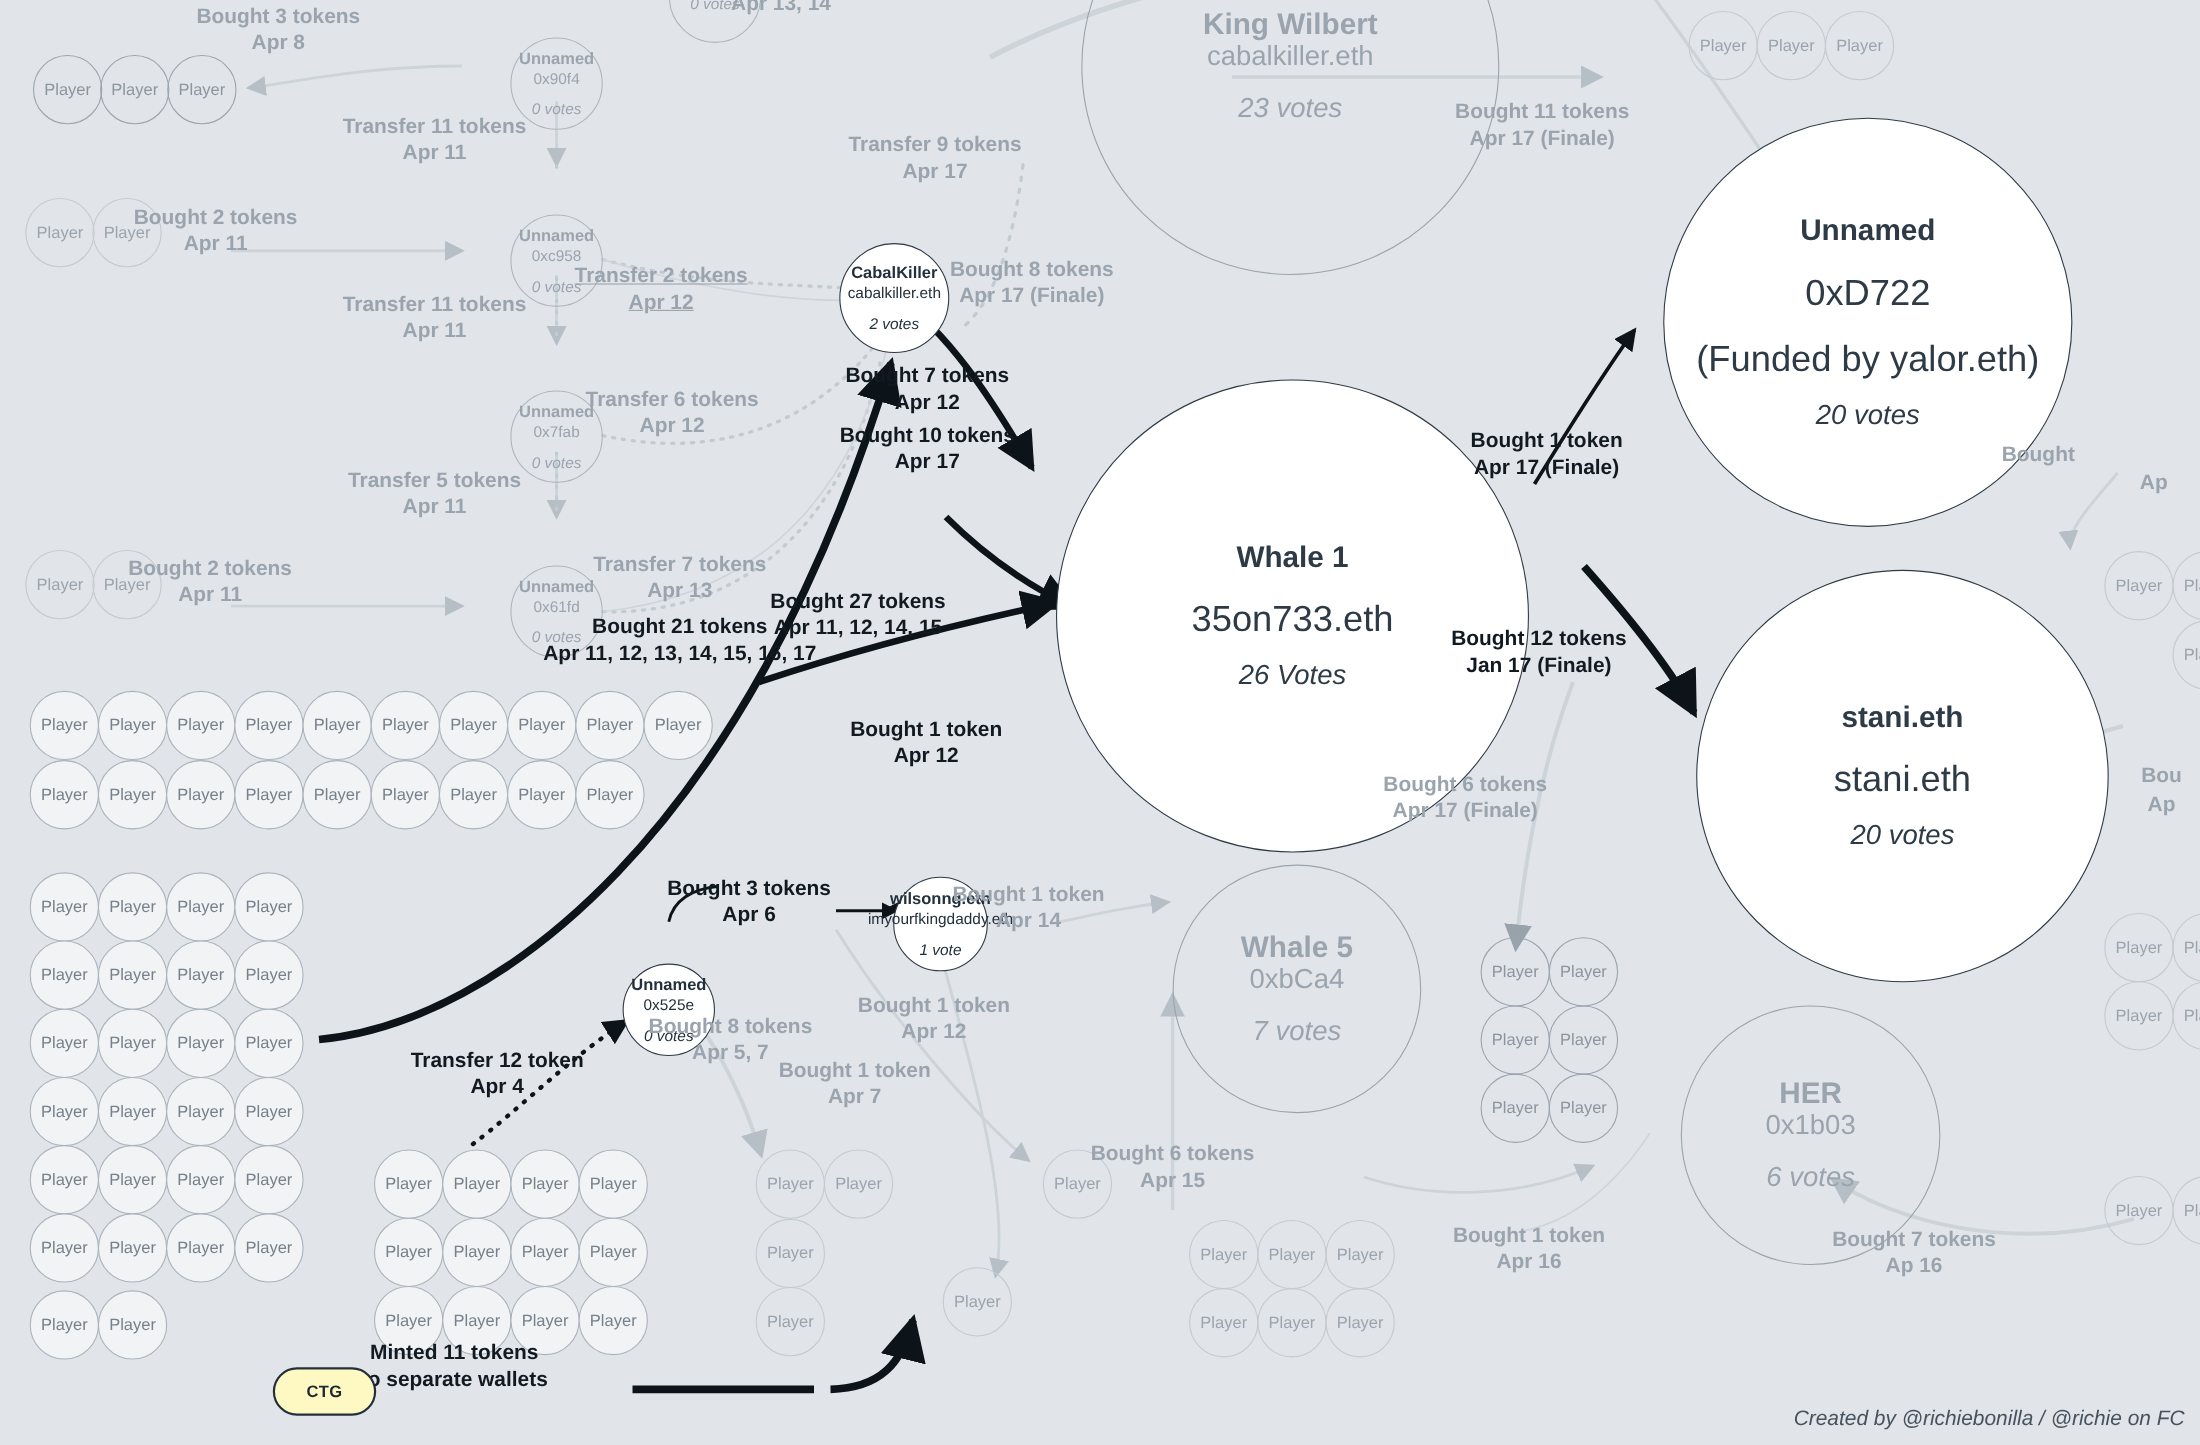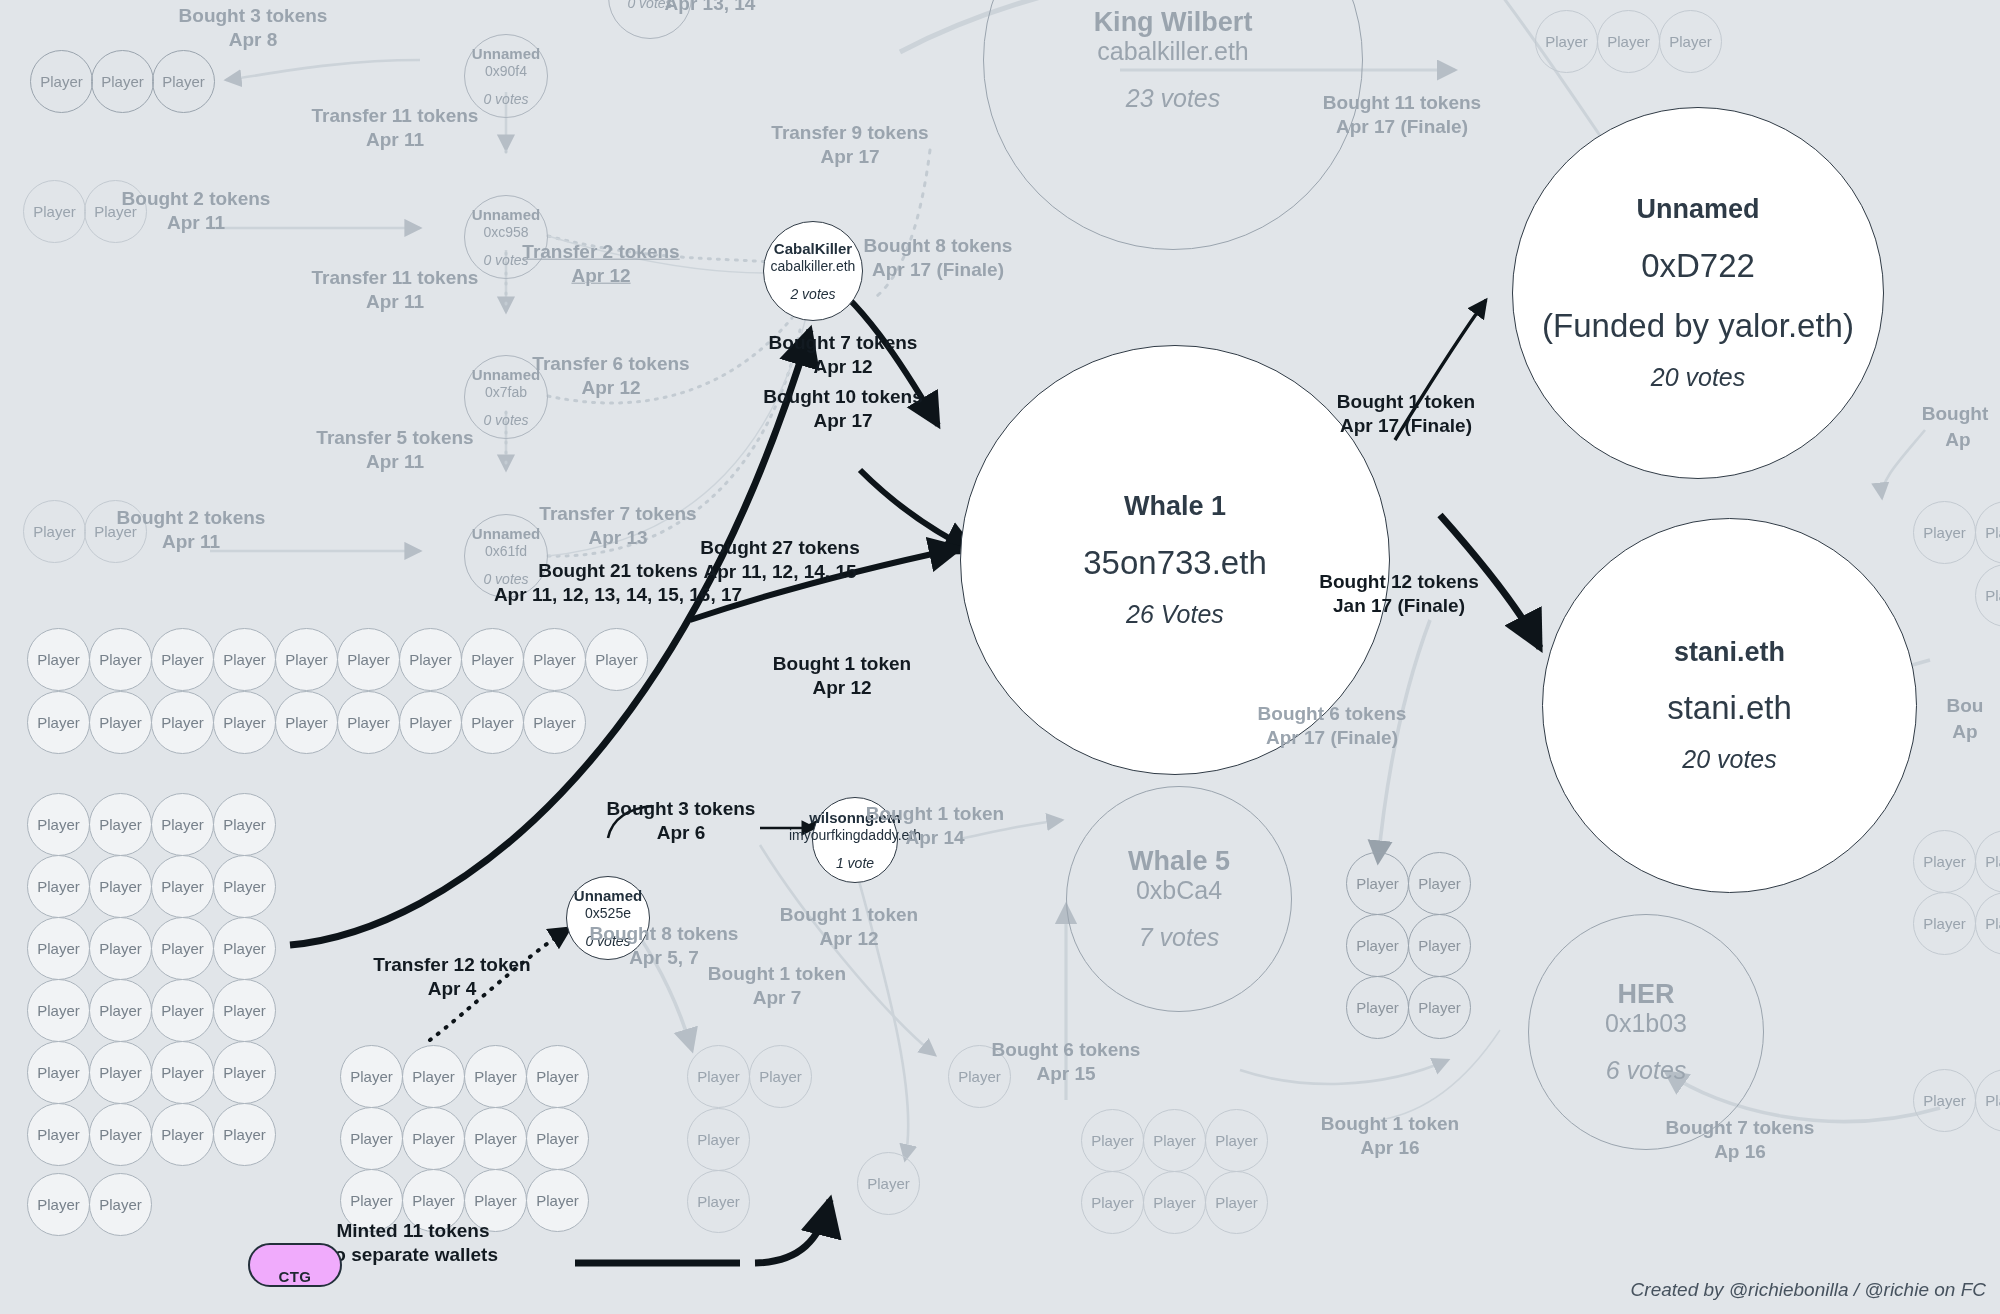--- a/index.html
+++ b/index.html
@@ -52,22 +52,22 @@
     position:absolute;border-radius:50%;
     display:flex;align-items:center;justify-content:center;
     font-size:15px;box-sizing:border-box;
   }
   .player.p-dim{border:1.2px solid #c3cad1;color:#9aa4ae;background:transparent;}
   .player.p-lit{border:1.2px solid #aab3bc;color:#77818b;background:#f1f3f5;}
   .player.p-mid{border:1.2px solid #9aa4ae;color:#8c959e;background:transparent;}
 
   
   .ctg{
-    position:absolute;background:#f0abfc;border:2px solid #23303b;color:#1d2830;
-    border-radius:40px;display:flex;align-items:flex-end;justify-content:center;
+    position:absolute;background:#fef9c3;border:2px solid #23303b;color:#1d2830;
+    border-radius:40px;display:flex;align-items:center;justify-content:center;
     font-size:15px;font-weight:bold;letter-spacing:.4px;
   }
 
   
   .lbl{position:absolute;text-align:center;line-height:1.28;white-space:pre;}
   .lbl.hotlbl{color:#121a21;font-weight:bold;font-size:19px;}
   .lbl.dimlbl{color:#9aa4ae;font-weight:bold;font-size:19px;}
 
   .credits{
     position:absolute;right:14px;bottom:10px;text-align:right;
@@ -565,21 +565,21 @@
       <div class="lbl hotlbl" style="left: 452px; top: 977px; transform: translate(-50%, -50%);">Transfer 12 token
 Apr 4</div>
       <div class="lbl dimlbl" style="left: 1066px; top: 1062px; transform: translate(-50%, -50%);">Bought 6 tokens
 Apr 15</div>
       <div class="lbl dimlbl" style="left: 1390px; top: 1136px; transform: translate(-50%, -50%);">Bought 1 token
 Apr 16</div>
       <div class="lbl dimlbl" style="left: 1740px; top: 1140px; transform: translate(-50%, -50%);">Bought 7 tokens
 Ap 16</div>
       <div class="lbl hotlbl" style="left: 413px; top: 1243px; transform: translate(-50%, -50%);">Minted 11 tokens
 to separate wallets</div>
-      <div class="lbl dimlbl" style="left: 1955px; top: 414px; transform: translate(-50%, -50%);">Bought</div>
+      <div class="lbl dimlbl" style="left: 1853px; top: 414px; transform: translate(-50%, -50%);">Bought</div>
       <div class="lbl dimlbl" style="left: 1958px; top: 440px; transform: translate(-50%, -50%);">Ap</div>
       <div class="lbl dimlbl" style="left: 1965px; top: 706px; transform: translate(-50%, -50%);">Bou</div>
       <div class="lbl dimlbl" style="left: 1965px; top: 732px; transform: translate(-50%, -50%);">Ap</div>
     </div>
 
   <div class="ctg" id="ctg-node" style="left: 248px; top: 1243px; width: 90px; height: 40px;">
     <span>CTG</span>
   </div>
 
   <div class="credits">

